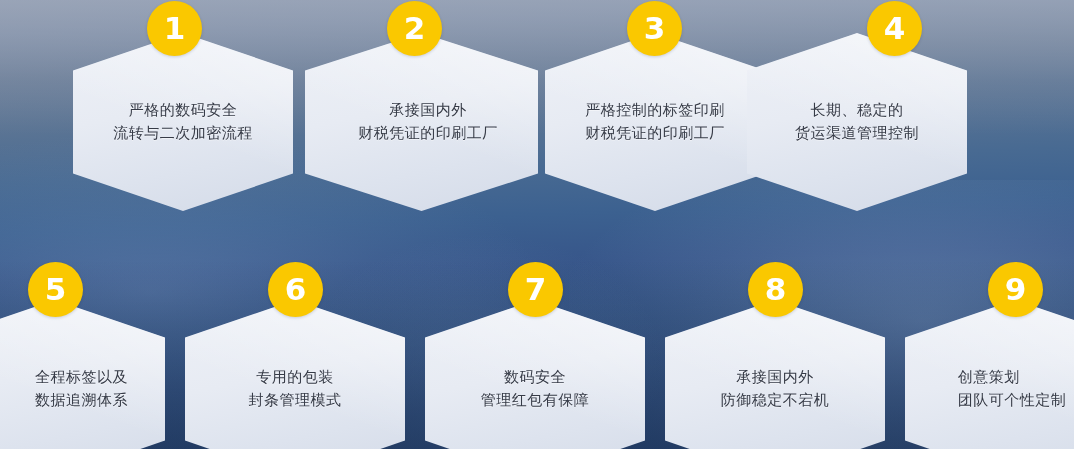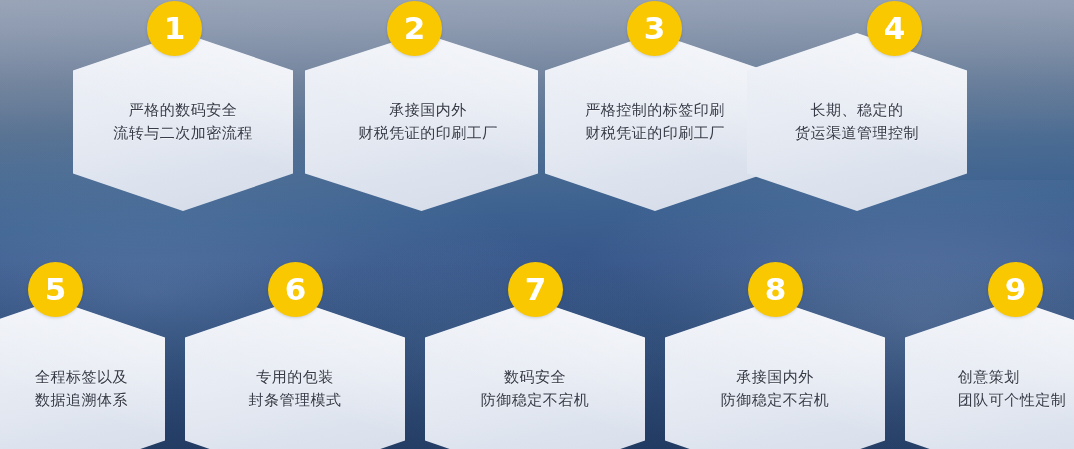--- a/index.html
+++ b/index.html
@@ -201,21 +201,21 @@
     <div class="card" style="left:185px;">
       <div class="card-text">专用的包装
 封条管理模式</div>
     </div>
     <div class="badge" style="left:268px;">
       <span>6</span>
     </div>
 
     <div class="card" style="left:425px;">
       <div class="card-text">数码安全
-防御稳定不宕机</div>
+管理红包有保障</div>
     </div>
     <div class="badge" style="left:508px;">
       <span>7</span>
     </div>
 
     <div class="card" style="left:665px;">
       <div class="card-text">承接国内外
 防御稳定不宕机</div>
     </div>
     <div class="badge" style="left:748px;">

